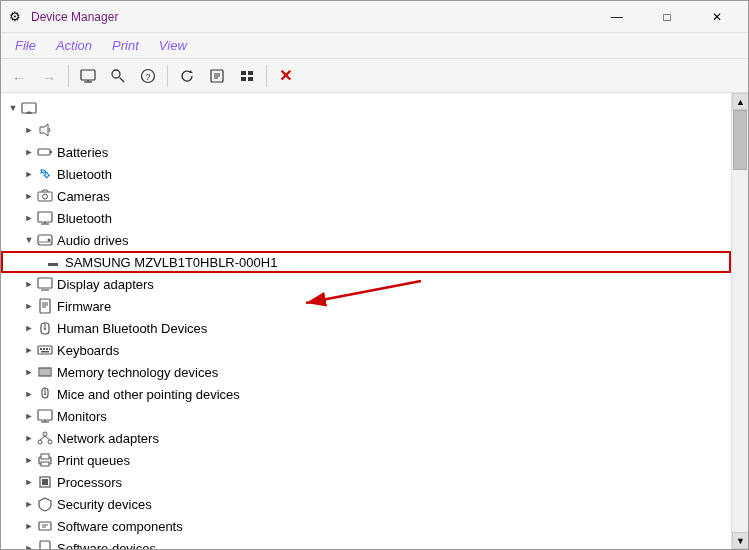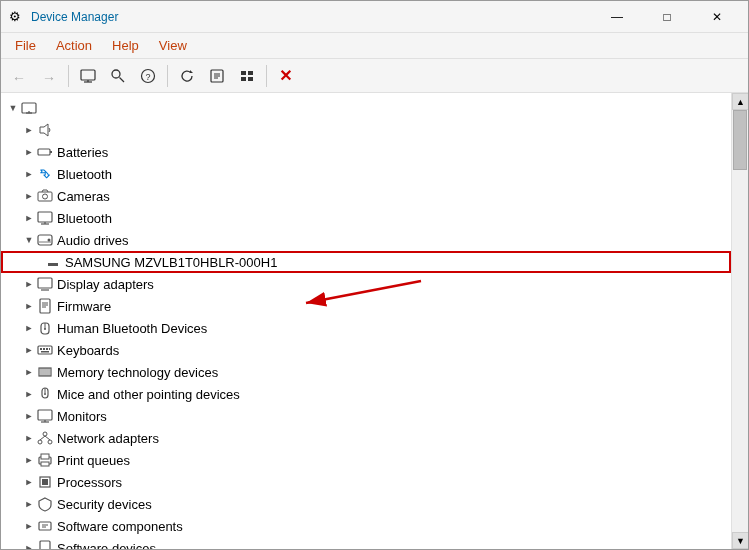--- a/index.html
+++ b/index.html
@@ -28,21 +28,21 @@
       border-bottom: 1px solid #e0e0e0;
       user-select: none;
     }
     .title-bar-icon {
       width: 16px;
       height: 16px;
       margin-right: 6px;
     }
     .title-bar-text {
       font-size: 12px;
-      color: #0369a1;
+      color: #701a75;
       flex: 1;
     }
     .window-controls {
       display: flex;
       gap: 4px;
     }
     .win-btn {
       width: 46px;
       height: 28px;
       border: none;
@@ -59,24 +59,25 @@
       height: 26px;
       display: flex;
       align-items: center;
       padding: 0 4px;
       border-bottom: 1px solid #e0e0e0;
     }
     .menu-item {
       padding: 8px 10px;
       cursor: pointer;
       font-size: 13px;
-      color: #c2410c;
+      color: #8b5cf6;
       height: 22px;
       display: flex;
       align-items: center;
+      font-style: italic;
     }
     .toolbar {
       background: #f5f5f5;
       height: 34px;
       display: flex;
       align-items: center;
       padding: 0 4px;
       border-bottom: 1px solid #e0e0e0;
       gap: 2px;
     }
@@ -193,21 +194,21 @@
     <div class="window-controls">
       <button class="win-btn">—</button>
       <button class="win-btn">□</button>
       <button class="win-btn close">✕</button>
     </div>
   </div>
 
   <div class="menu-bar">
     <div class="menu-item">File</div>
     <div class="menu-item">Action</div>
-    <div class="menu-item">Help</div>
+    <div class="menu-item">Print</div>
     <div class="menu-item">View</div>
   </div>
 
   <div class="toolbar">
     <button class="toolbar-btn disabled">←</button>
     <button class="toolbar-btn disabled">→</button>
     <div class="toolbar-separator"></div>
     <button class="toolbar-btn">
       <svg width="16" height="16" viewBox="0 0 16 16">
           <rect x="1" y="2" width="14" height="10" rx="1" fill="none" stroke="#333" stroke-width="1.2"></rect>

